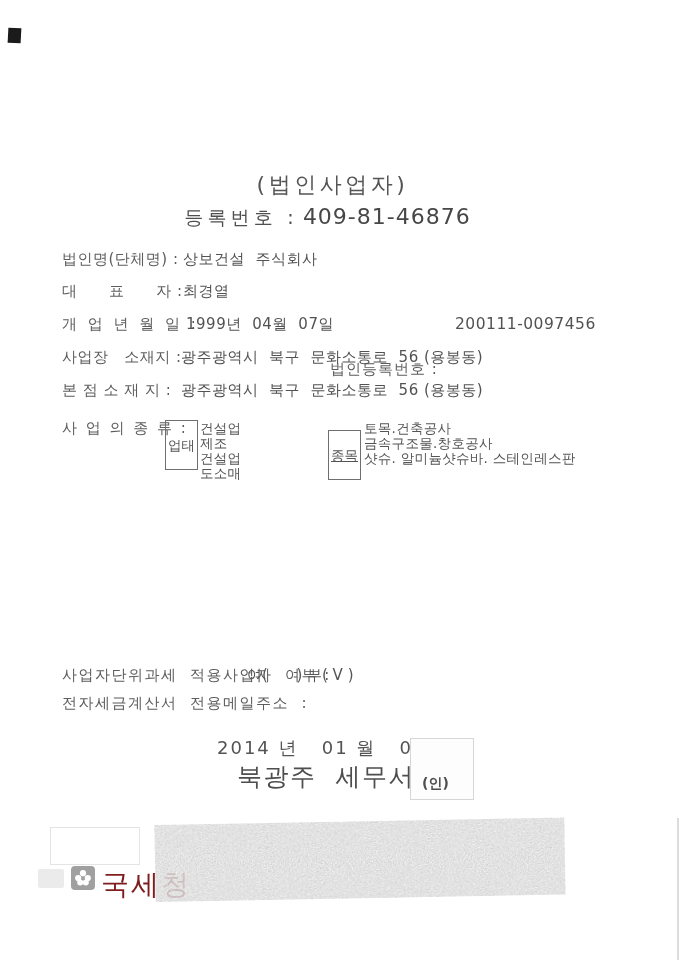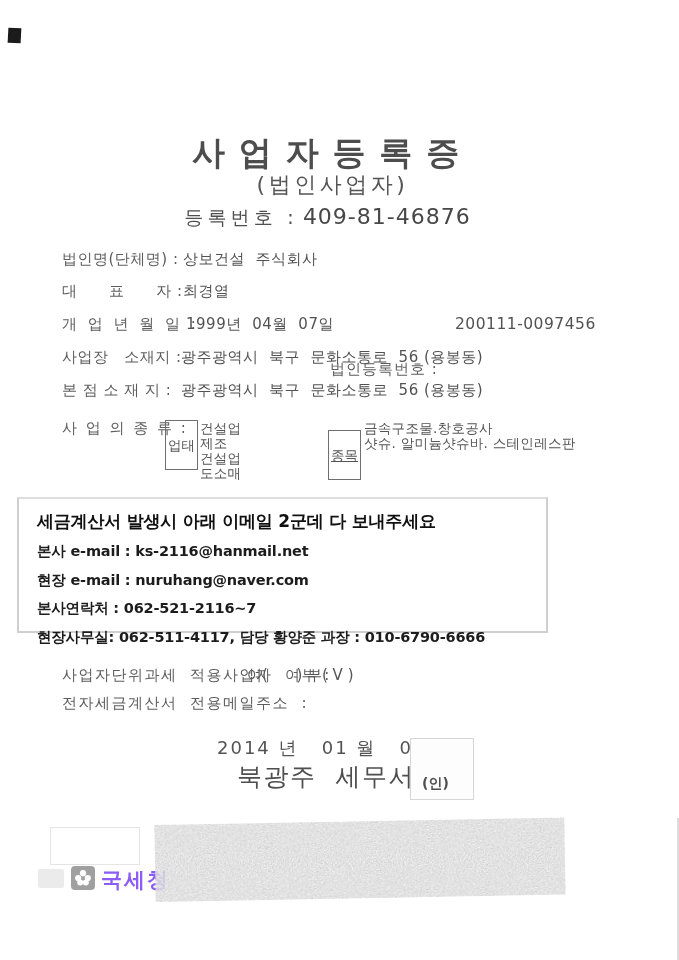--- a/index.html
+++ b/index.html
@@ -48,36 +48,35 @@
   .date-row{left:217px;top:736px;font-size:18px;letter-spacing:2px;color:#545454;}
   .issuer-row{left:202px;top:760px;font-size:25px;letter-spacing:1.5px;color:#4e4e4e;font-weight:500;margin-left:35px;}
   .seal-box{
     left:410px;top:738px;width:62px;height:60px;border:1px solid #d6d6d6;background:#fdfdfd;
   }
   .seal-text{position:absolute;left:11px;bottom:6px;font-size:14px;font-weight:600;color:#4f4f4f;}
   
   .white-box{left:50px;top:827px;width:88px;height:36px;border:1px solid #e4e4e4;background:#fff;}
   .nts-remnant{left:38px;top:869px;width:26px;height:19px;background:#ebebeb;border-radius:2px;}
   .nts-logo{left:71px;top:866px;width:24px;height:24px;}
-  .nts-text{left:101px;top:866px;font-size:21px;letter-spacing:2px;color:#8b5cf6;font-weight:700;}
+  .nts-text{left:101px;top:866px;font-size:28px;letter-spacing:2px;color:#7f1d1d;font-weight:400;}
   .noise-band{
     left:155px;top:825px;width:410px;height:77px;
     transform:rotate(-1.05deg);transform-origin:left center;opacity:.85;
   }
   .corner-mark{left:8px;top:28px;width:13px;height:15px;background:#1b1b1b;transform:rotate(3deg);}
   .edge-line{right:0;top:818px;width:2px;height:142px;background:#dcdcdc;}
 </style>
 </head>
 <body>
 
 <div id="page">
 
   <div class="abs corner-mark"></div>
 
-  <div class="abs title">사업자등록증</div>
   <div class="abs subtitle">(법인사업자)</div>
   <div class="abs regno-row">
     <span class="regno-label pre">등록번호 :</span>
     <span class="regno-value">409-81-46876</span>
   </div>
 
   <div class="abs frow" style="top:250px;">
     <span class="flabel pre">법인명(단체명) :</span>
     <span class="fvalue pre" style="left:183px;">상보건설  주식회사</span>
   </div>
@@ -108,32 +107,26 @@
     <span class="flabel pre" style="letter-spacing:2px;">사 업 의 종 류 :</span>
     <span class="abs boxed" style="left:165px;top:1px;">업태</span>
     <div class="tcol" style="left:200px;top:2px;">
       <div>건설업</div>
       <div>제조</div>
       <div>건설업</div>
       <div>도소매</div>
     </div>
     <span class="abs boxed" style="left:328px;top:11px;text-decoration:underline;">종목</span>
     <div class="tcol" style="left:364px;top:2px;">
+      <div>토목.건축공사</div>
       <div>금속구조물.창호공사</div>
       <div>샷슈. 알미늄샷슈바. 스테인레스판</div>
     </div>
   </div>
 
-  <div class="abs notice">
-    <div class="notice-heading">세금계산서 발생시 아래 이메일 2군데 다 보내주세요</div>
-    <div class="notice-line">본사 e-mail :  ks-2116@hanmail.net</div>
-    <div class="notice-line">현장 e-mail :  nuruhang@naver.com</div>
-    <div class="notice-line">본사연락처 : 062-521-2116~7</div>
-    <div class="notice-line">현장사무실: 062-511-4117,  담당 황양준 과장 : 010-6790-6666</div>
-  </div>
 
   <div class="abs unit-row">
     <span class="abs pre" style="left:62px;letter-spacing:1.5px;">사업자단위과세  적용사업자  여부 :</span>
     <span class="abs pre" style="left:247px;top:0;color:#555;">여(      )</span>
     <span class="abs pre" style="left:307px;top:0;color:#555;">부( V )</span>
   </div>
 
   <div class="abs etax-row">
     <span class="abs pre" style="left:62px;letter-spacing:1.5px;">전자세금계산서  전용메일주소  :</span>
   </div>

